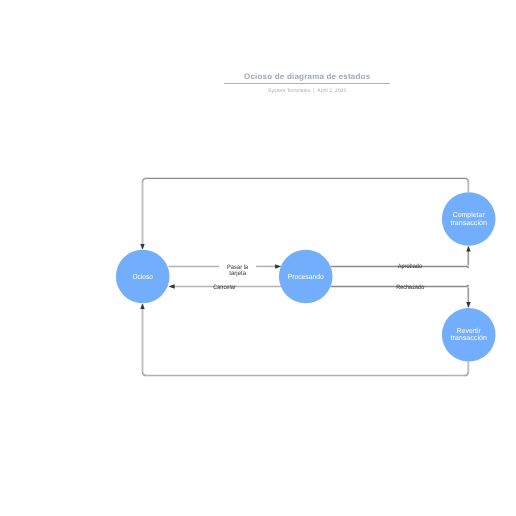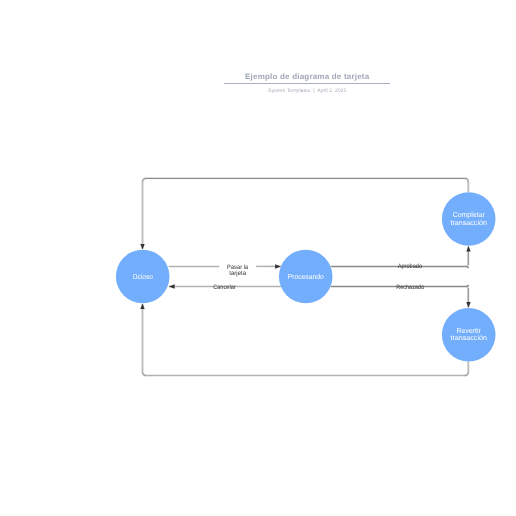--- a/index.html
+++ b/index.html
@@ -13,21 +13,21 @@
   .sub{font-size:5.2px;color:#a9afbb;margin-top:3.5px;line-height:6px;white-space:pre;}
   svg{position:absolute;left:0;top:0;}
   .nodelabel{font-family:"Liberation Sans",sans-serif;font-size:7.2px;fill:#ffffff;text-anchor:middle;}
   .edgelabel{font-family:"Liberation Sans",sans-serif;font-size:6.3px;fill:#333333;text-anchor:middle;}
 </style>
 </head>
 <body>
 
 <div id="page">
   <div class="hdr" style="top:72px">
-    <div class="title">Ejemplo de diagrama de tarjeta</div>
+    <div class="title">Ocioso de diagrama de estados</div>
     <div class="rule"></div>
     <div class="sub">System Templates  |  April 2, 2025</div>
   </div>
 
   <svg width="516" height="516" viewBox="0 0 516 516">
     <defs>
       <marker id="ah" viewBox="0 0 10 10" refX="9.6" refY="5" markerWidth="5.6" markerHeight="4.4" markerUnits="userSpaceOnUse" orient="auto-start-reverse">
         <path d="M0,0 L10,5 L0,10 z" fill="#333333"></path>
       </marker>
     </defs>

